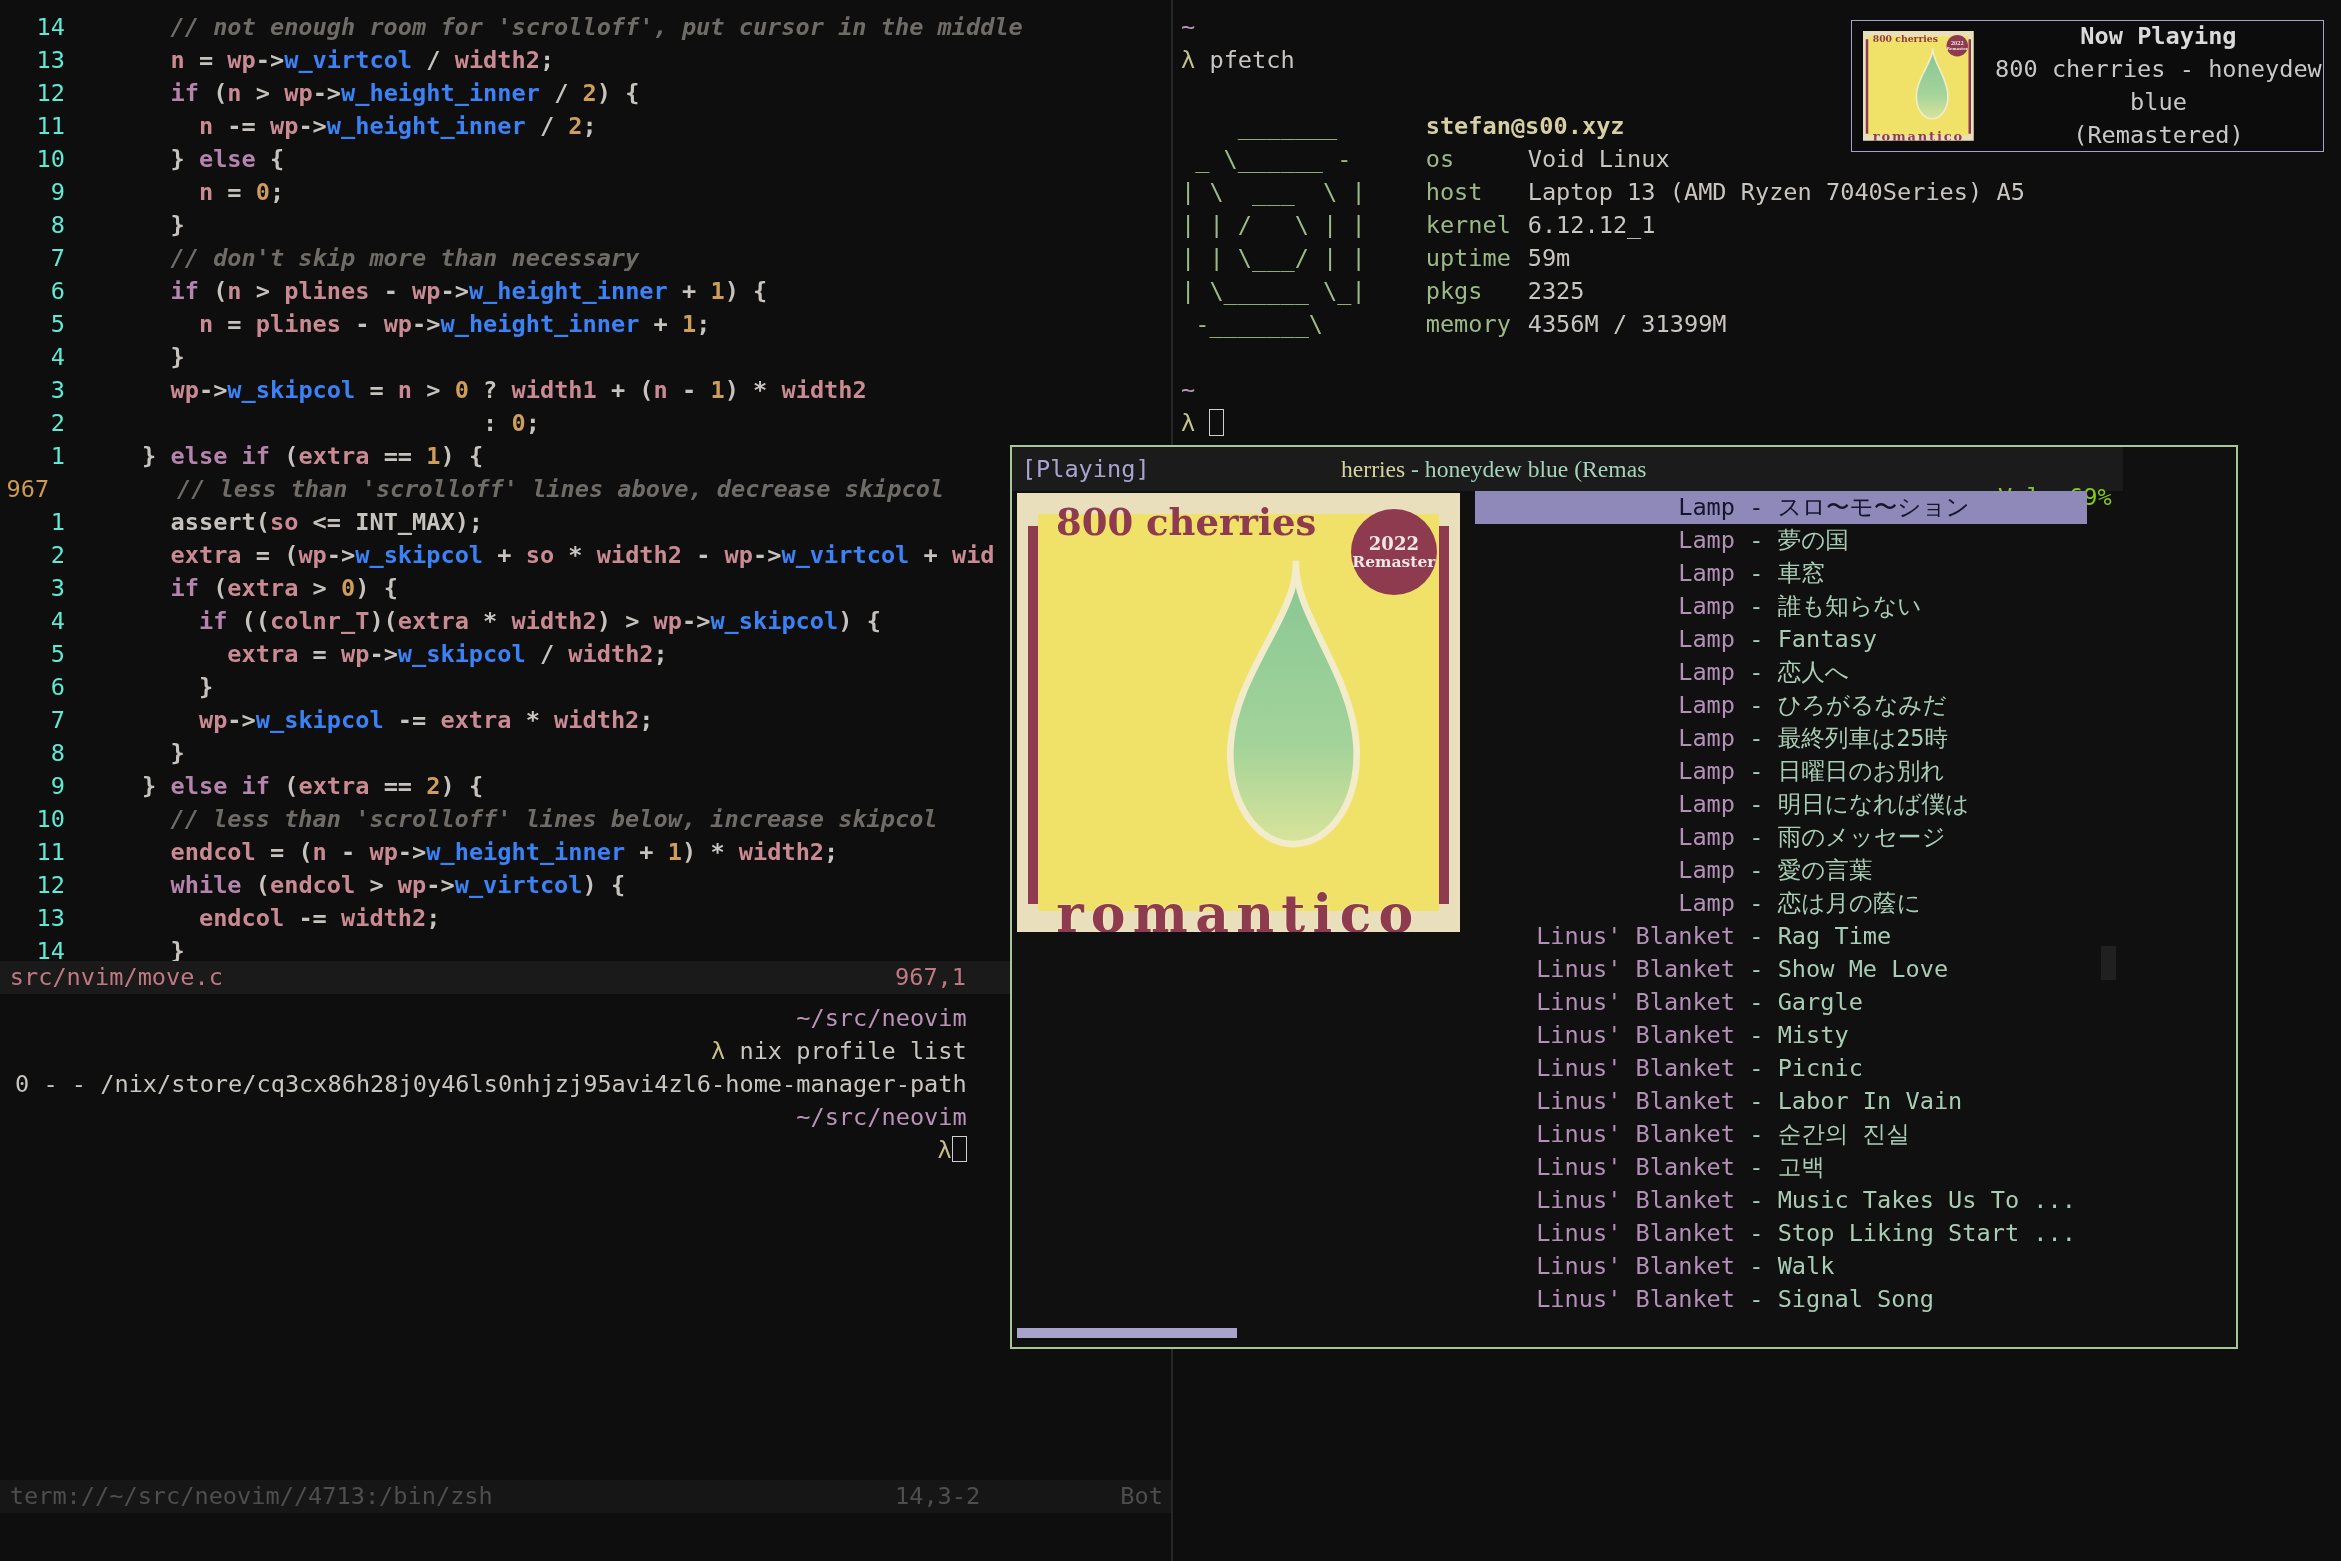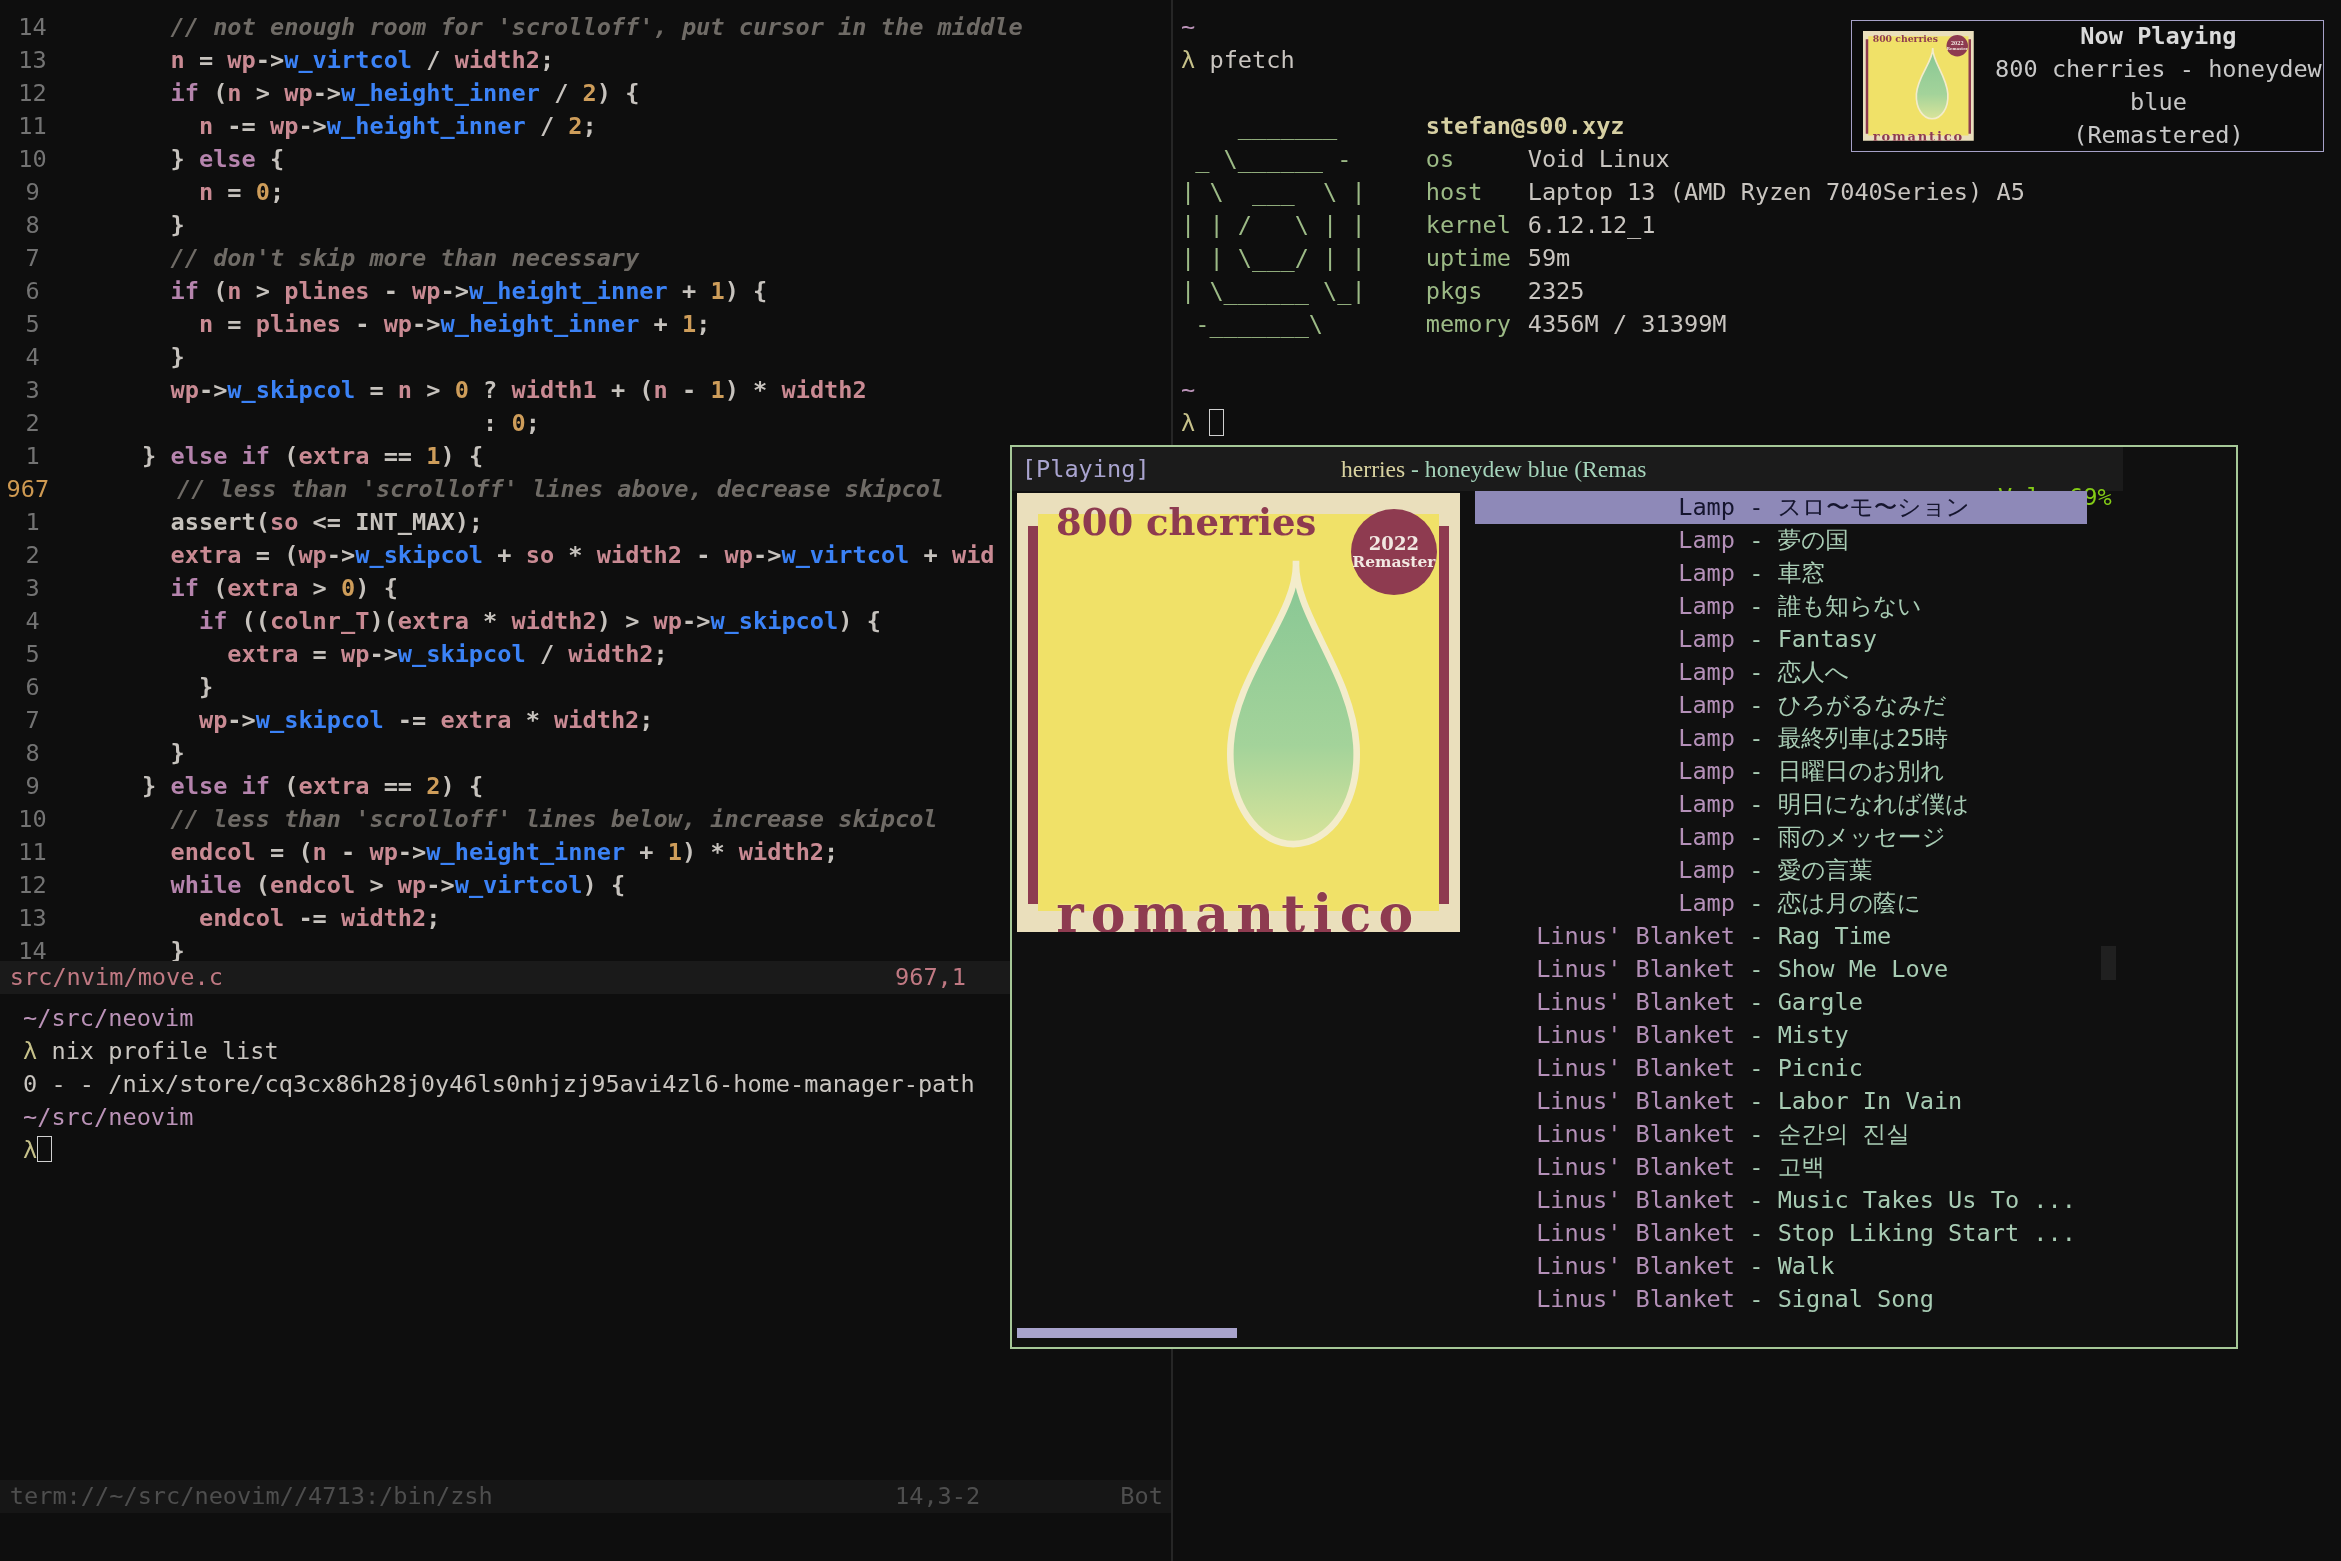--- a/index.html
+++ b/index.html
@@ -4,21 +4,21 @@
 <style>
   html,body{margin:0;padding:0;background:#000;}
   #root{position:relative;width:2342px;height:1561px;background:#0e0e0e;overflow:hidden;
         font-family:"DejaVu Sans Mono",monospace;font-size:23.6px;line-height:33px;color:#c6c2bd;}
   .abs{position:absolute;}
   
   #vsplit{left:1171px;top:0;width:1.6px;height:1561px;background:#262626;}
   
   #editor{left:0;top:11.4px;width:1171px;white-space:pre;}
   .ed-row{height:33px;display:flex;}
-  .gutter{width:65px;text-align:center;color:#737373;flex:0 0 65px;}
+  .gutter{width:65px;text-align:right;color:#5eead4;flex:0 0 65px;}
   .gutter.cur{text-align:left;padding-left:6.5px;color:#cf9a52;}
   .code{margin-left:20.3px;white-space:pre;font-weight:bold;}
   .t-c{color:#6f6b66;font-style:italic;}
   .t-k{color:#b584ad;}
   .t-v{color:#c98a93;}
   .t-m{color:#3b82f6;}
   .t-n{color:#ce9d5a;}
   .t-w{color:#c6c2bd;}
   
   .statusline{left:0;width:1171px;height:33px;background:#1a1a1a;}
@@ -27,21 +27,21 @@
   .sl-file{position:absolute;left:9.8px;}
   .sl-ruler{position:absolute;left:895px;}
   .sl-pos{position:absolute;right:8.1px;}
   
   .termlines{white-space:pre;}
   .sh-path{color:#bb93b8;}
   .sh-pr{color:#c6c18a;}
   .sh-txt{color:#c9c5c0;}
   .cursor-hollow{display:inline-block;width:13px;height:24.4px;border:1.6px solid #cfcfcf;
                  vertical-align:middle;margin-top:-4.9px;}
-  #nvim-term{left:23px;top:1002px;}
+  #nvim-term{left:15px;top:1002px;text-align:right;}
   #shell{left:1181px;top:11.4px;width:1155px;}
   
   #pfetch{display:flex;}
   #pfetch-art{margin:0;font-family:inherit;font-size:23.6px;line-height:33px;color:#9cba86;white-space:pre;}
   #pfetch-info{margin-left:60px;}
   .pf-user{color:#d6cfa2;font-weight:bold;}
   .pf-row{height:33px;}
   .pf-lbl{display:inline-block;width:102px;color:#9cba86;}
   .pf-val{color:#c9c5c0;}
   

